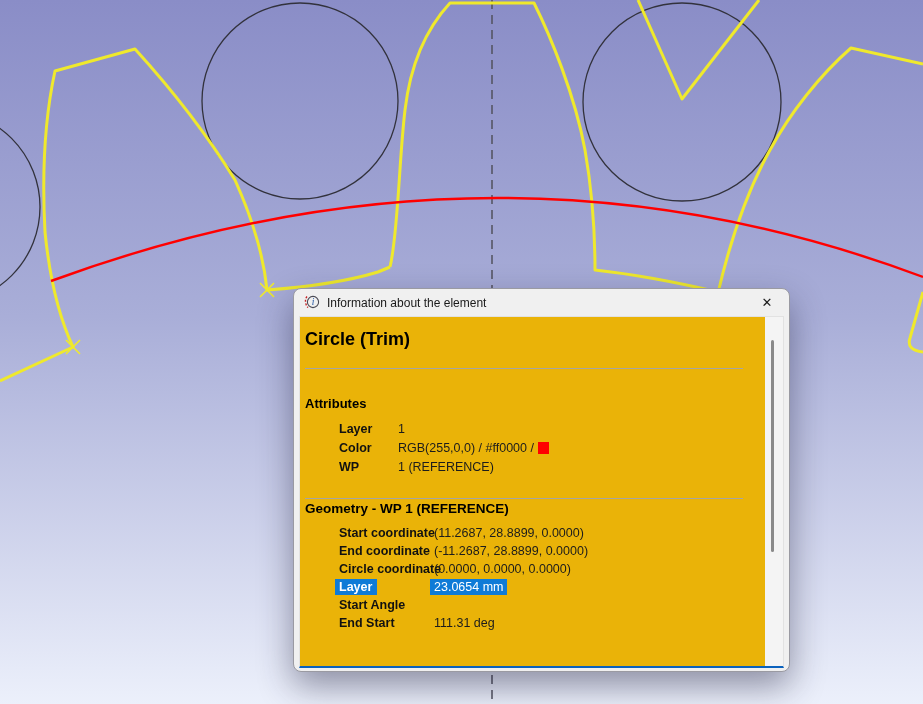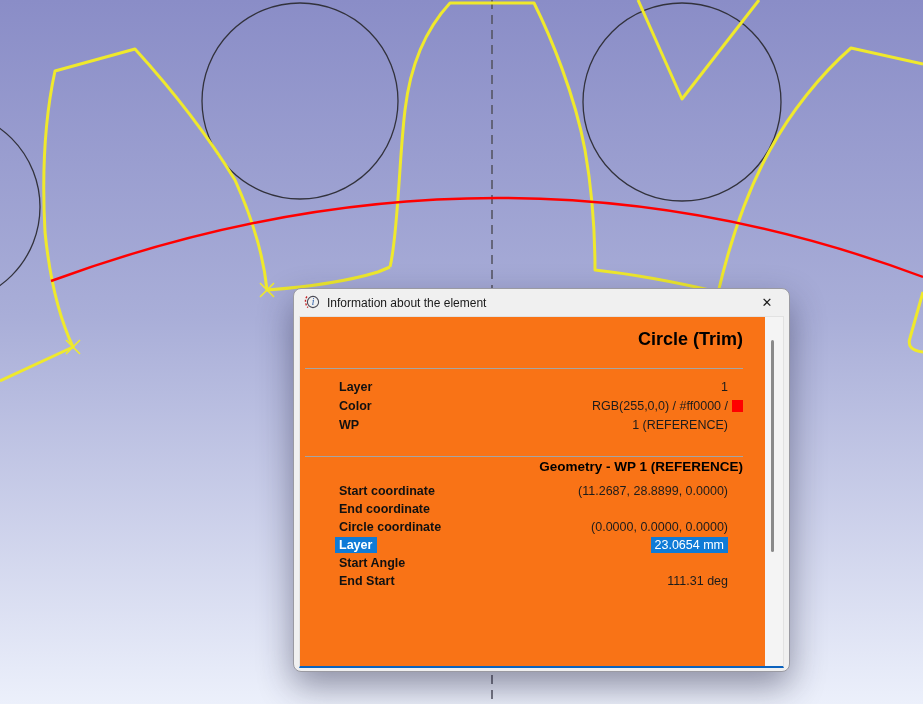--- a/index.html
+++ b/index.html
@@ -14,22 +14,22 @@
     position:absolute;left:293px;top:288px;width:497px;height:384px;
     background:#f0f0f0;border:1px solid #9a9aa2;border-radius:8px;
     box-sizing:border-box;
     box-shadow:0 14px 34px rgba(30,30,60,.45);
   }
   .titlebar{position:absolute;left:0;top:0;right:0;height:27px;display:flex;align-items:center;padding-left:9px;gap:7px;box-sizing:border-box;}
   .titlebar .title{font-size:12px;color:#191919;}
   .close-btn{position:absolute;right:4px;top:0;width:36px;height:26px;display:flex;align-items:center;justify-content:center;font-size:13px;color:#1b1b1b;cursor:default;}
   .content-frame{
     position:absolute;left:5px;right:5px;top:27px;bottom:3px;
-    background:#f97316;border:1px solid #e2e2e2;border-bottom:2px solid #0b62bd;
-    overflow:hidden;box-sizing:border-box;text-align:right;
+    background:#eab308;border:1px solid #e2e2e2;border-bottom:2px solid #0b62bd;
+    overflow:hidden;box-sizing:border-box;
   }
   .content-inner{padding:0 40px 0 5px;}
   .heading{margin:12px 0 0;font-size:18px;font-weight:bold;color:#000;}
   hr.sep{border:none;border-top:1px solid #a5a5a5;margin:0;}
   hr.d1{margin-top:18px;}
   hr.d2{margin-top:22px;}
   .sec-title{margin:27px 0 0;font-size:13px;font-weight:bold;color:#000;}
   .sec-title.geo{margin-top:2px;font-size:13.5px;}
   .rows{margin-top:8px;}
   .rows.geo{}
@@ -80,20 +80,21 @@
     </div>
     <div class="close-btn">
       <span>✕</span>
     </div>
 
     <div class="content-frame">
       <div class="content-inner">
         <h1 class="heading">Circle (Trim)</h1>
         <hr class="sep d1">
 
+        <h2 class="sec-title">Attributes</h2>
         <div class="rows attrs">
 
         <div class="info-row">
               <span class="row-label">Layer</span>
               <span class="row-value"><span class="val-text">1</span><span class="swatch" hidden=""></span></span>
             </div>
             <div class="info-row">
               <span class="row-label">Color</span>
               <span class="row-value"><span class="val-text">RGB(255,0,0) / #ff0000 /</span><span class="swatch" style="background: rgb(255, 0, 0);"></span></span>
             </div>
@@ -107,20 +108,21 @@
 
         <h2 class="sec-title geo">Geometry - WP 1 (REFERENCE)</h2>
         <div class="rows geo">
 
         <div class="info-row">
               <span class="row-label">Start coordinate</span>
               <span class="row-value"><span class="val-text">(11.2687, 28.8899, 0.0000)</span><span class="swatch" hidden=""></span></span>
             </div>
             <div class="info-row">
               <span class="row-label">End coordinate</span>
+              <span class="row-value"><span class="val-text">(-11.2687, 28.8899, 0.0000)</span><span class="swatch" hidden=""></span></span>
             </div>
             <div class="info-row">
               <span class="row-label">Circle coordinate</span>
               <span class="row-value"><span class="val-text">(0.0000, 0.0000, 0.0000)</span><span class="swatch" hidden=""></span></span>
             </div>
             <div class="info-row hl">
               <span class="row-label">Layer</span>
               <span class="row-value"><span class="val-text">23.0654 mm</span><span class="swatch" hidden=""></span></span>
             </div>
             <div class="info-row">

